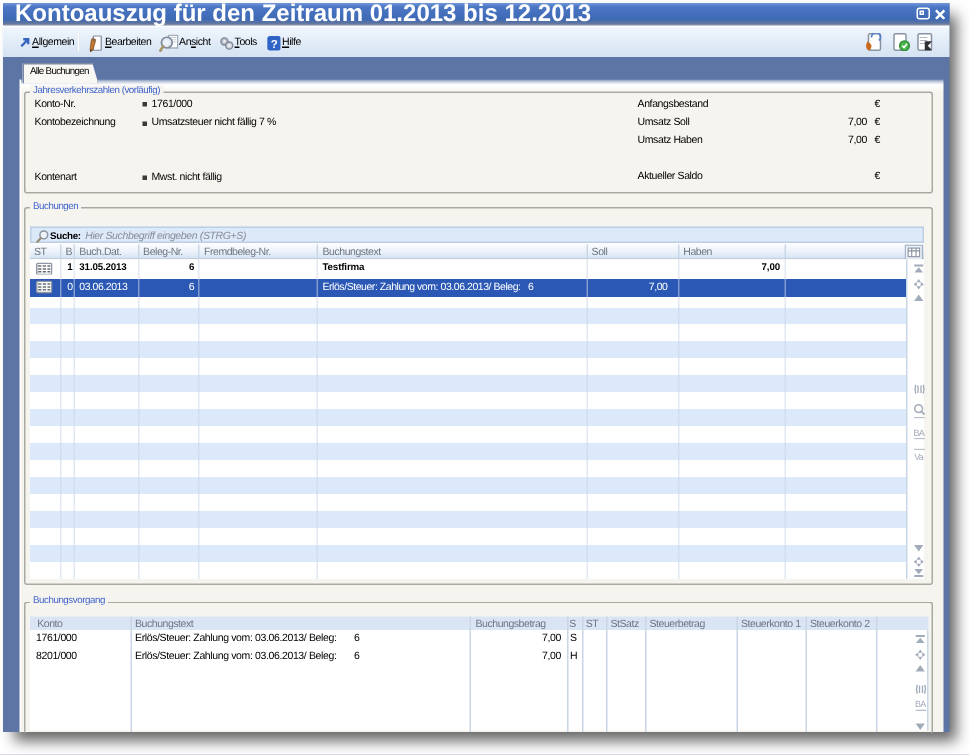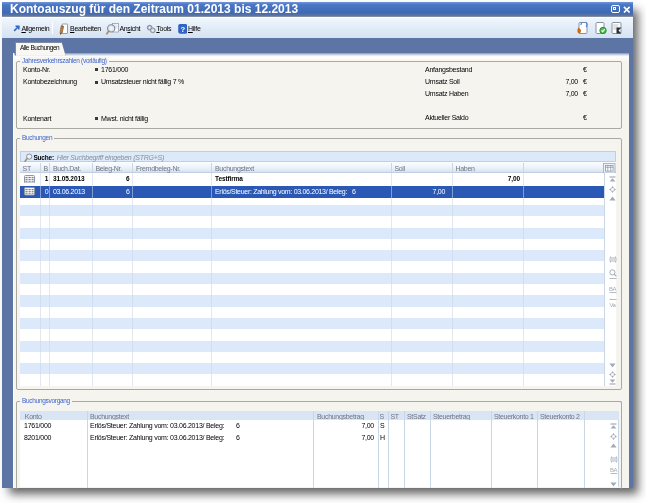--- a/index.html
+++ b/index.html
@@ -3,21 +3,21 @@
 <style>
 html,body{margin:0;padding:0;background:#fff;width:646px;height:503px;overflow:hidden}
 *{box-sizing:border-box}
 body{font-family:"Liberation Sans",sans-serif;font-size:7px;letter-spacing:-0.25px;color:#000;}
 #win{position:absolute;left:2px;top:2px;width:631px;height:486px;background:#5c75a4;
   box-shadow:6px 7px 9px -1px rgba(88,88,88,.92);}
 .abs{position:absolute}
 
 #title{left:0;top:0;width:100%;height:15px;
   background:linear-gradient(180deg,#7396d8 0%,#4a76c4 18%,#3e69b4 72%,#5d74a0 90%,#959a9f 100%);}
-#title .txt{left:8px;top:1px;color:#fff;font-size:12px;font-weight:bold;letter-spacing:0;line-height:13px;white-space:nowrap}
+#title .txt{left:8px;top:1px;color:#fff;font-size:16px;font-weight:bold;letter-spacing:0;line-height:13px;white-space:nowrap}
 #btn-restore{left:609px;top:3px;width:8.5px;height:7.5px;border:1.2px solid #fff;border-radius:2px}
 #btn-restore i{position:absolute;left:1.2px;top:1.2px;width:3.2px;height:2.6px;border:1px solid #fff}
 
 #toolbar{left:0;top:15px;width:100%;height:21px;background:linear-gradient(180deg,#f0f6fd 0%,#e2ecf8 50%,#d5e2f1 100%);border-top:1px solid #fff;}
 .tbtxt{top:6px;font-size:7px;letter-spacing:-0.3px;white-space:nowrap;line-height:10px}
 .tbsep{top:4px;width:1px;height:12px;background:#aebacb;border-right:1px solid #fff}
 .u{text-decoration:underline}
 
 #tab{left:12.5px;top:39.5px;width:51px;height:14px;background:#f8f7f3;border:1px solid #7c8aa5;border-bottom:none;clip-path:polygon(0 0,92% 0,100% 100%,0 100%);z-index:5;}
 #tab span{position:absolute;left:4.5px;top:1.5px;font-size:6.5px;letter-spacing:-0.45px;white-space:nowrap}

